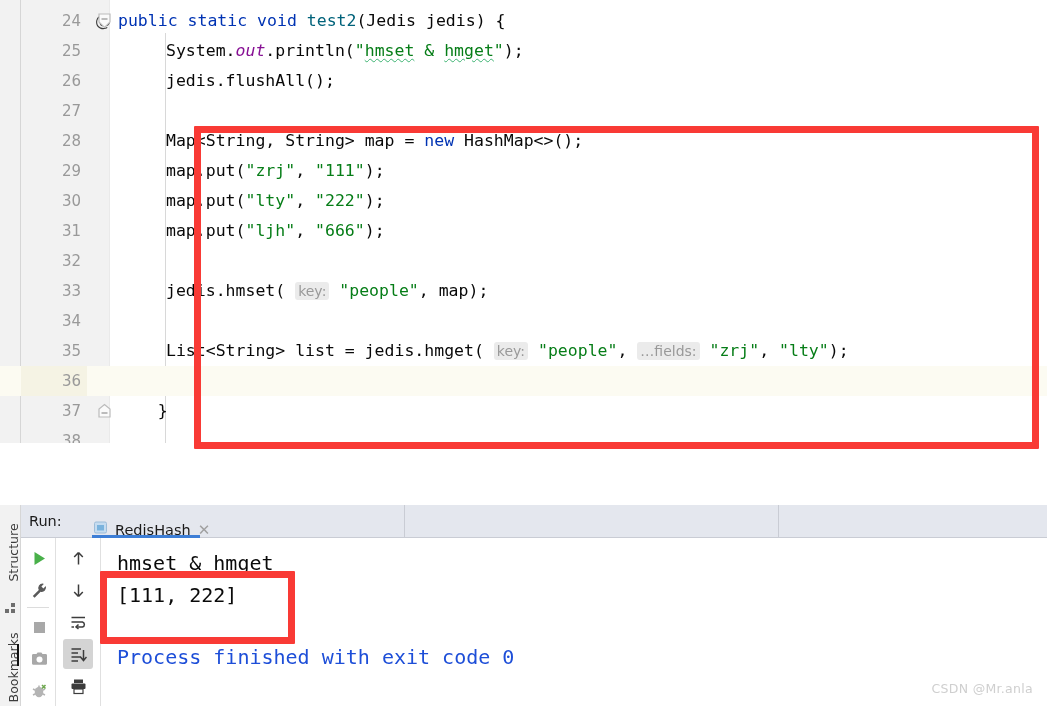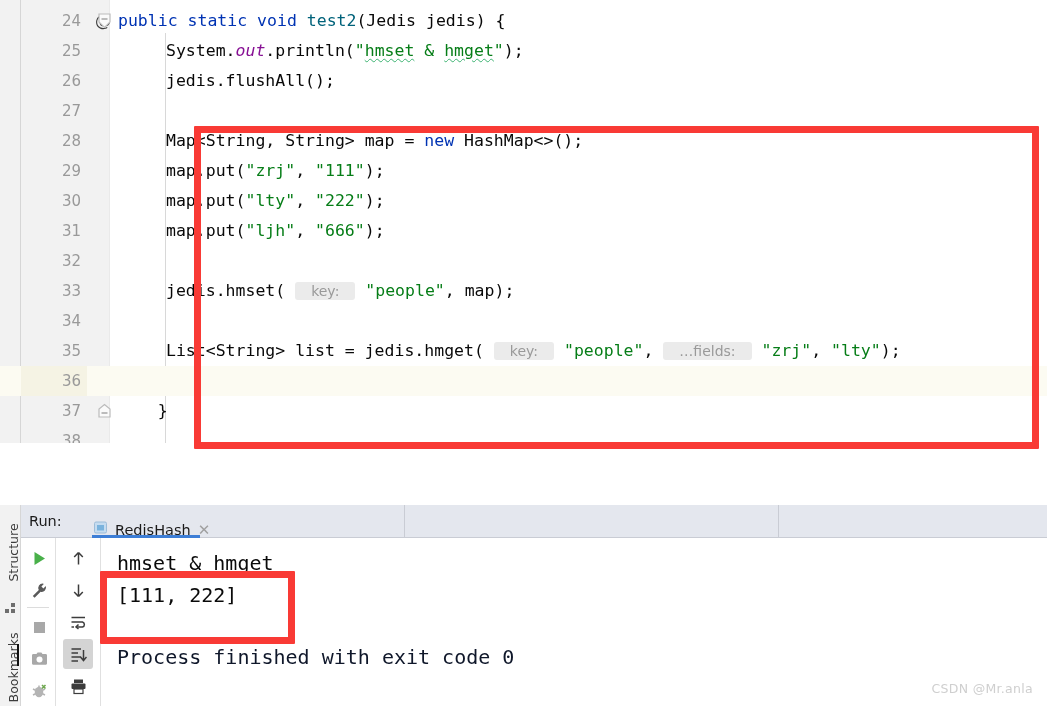--- a/index.html
+++ b/index.html
@@ -75,21 +75,21 @@
   .str   { color:#067d17; }
   .field { color:#871094; font-style:italic; }
   .plain { color:#080808; }
   .typo  { text-decoration: underline; text-decoration-style: wavy;
            text-decoration-color:#3cb371; text-decoration-thickness:1px;
            text-underline-offset:2px; }
   .hint {
     background:#ebebeb; color:#999999;
     font-family:"DejaVu Sans", sans-serif;
     font-size:14px; border-radius:3px;
-    padding:1px 16px;
+    padding:1px 3px;
   }
 
   
   .redbox {
     position:absolute; border:7px solid #f93a35;
     pointer-events:none; z-index:30; border-radius:1px;
   }
   #redbox-code   { left:194px; top:126px; width:845px; height:323px; }
   #redbox-output { left:100px; top:571px; width:195px; height:73px; }
 
@@ -160,21 +160,21 @@
   .console {
     position:absolute; left:101px; top:33px; right:0; height:168px;
     background:#ffffff; padding-left:16px;
   }
   .cline {
     position:absolute; left:16px; height:30px; line-height:30px;
     font-family:"DejaVu Sans Mono", monospace; font-size:20px;
     white-space:pre;
   }
   .cline.black { color:#0a0a0a; }
-  .cline.blue  { color:#0f172a; }
+  .cline.blue  { color:#1d4ed8; }
   .caret {
     position:absolute; left:17px; top:644px; width:2px; height:22px;
     background:#111111; z-index:20;
   }
 
   .watermark {
     position:absolute; right:14px; bottom:10px;
     font-family:"DejaVu Sans", sans-serif; font-size:12.5px;
     color:#cfcfcf; letter-spacing:0.3px;
   }

